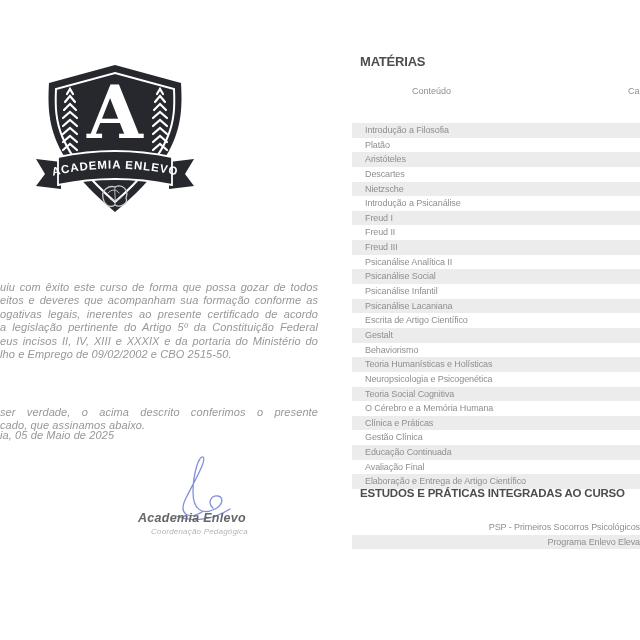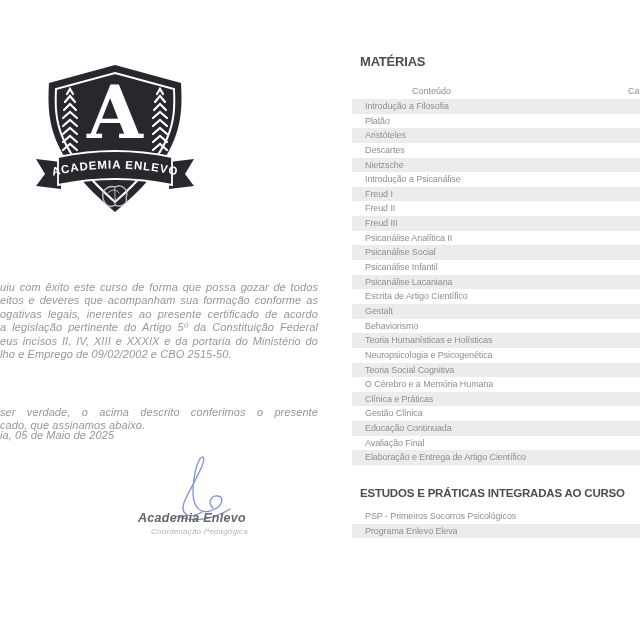--- a/index.html
+++ b/index.html
@@ -35,23 +35,23 @@
     color:#4d4d4d;font-weight:bold;letter-spacing:-0.2px;
   }
   #materias-title{left:360px;top:54px;font-size:13px;}
   #estudos-title{left:360px;top:487px;font-size:11.5px;}
   #mat-header{
     left:352px;top:84px;width:288px;height:15px;
     font-size:9px;color:#8f8f8f;line-height:15px;
   }
   #mat-header .content-label{position:absolute;left:13px;top:0;margin-left:47px;}
   #mat-header .hours-label{position:absolute;left:276px;top:0;}
-  .subject-table{left:352px;width:288px;}
+  .subject-table{left:352px;width:288px;margin-top:24px;}
   #table-materias{top:99px;}
-  #table-estudos{top:509px;}
+  #table-estudos{top:496px;text-align:right;}
   .t-row{
     height:14.65px;line-height:14.7px;padding-left:13px;
     font-size:9px;color:#8f8f8f;letter-spacing:-0.1px;
     white-space:nowrap;overflow:hidden;box-sizing:border-box;
   }
   #table-materias .t-row:nth-child(odd){background:#ececec;}
   #table-estudos .t-row:nth-child(even){background:#ececec;}
 </style>
 </head>
 <body>

